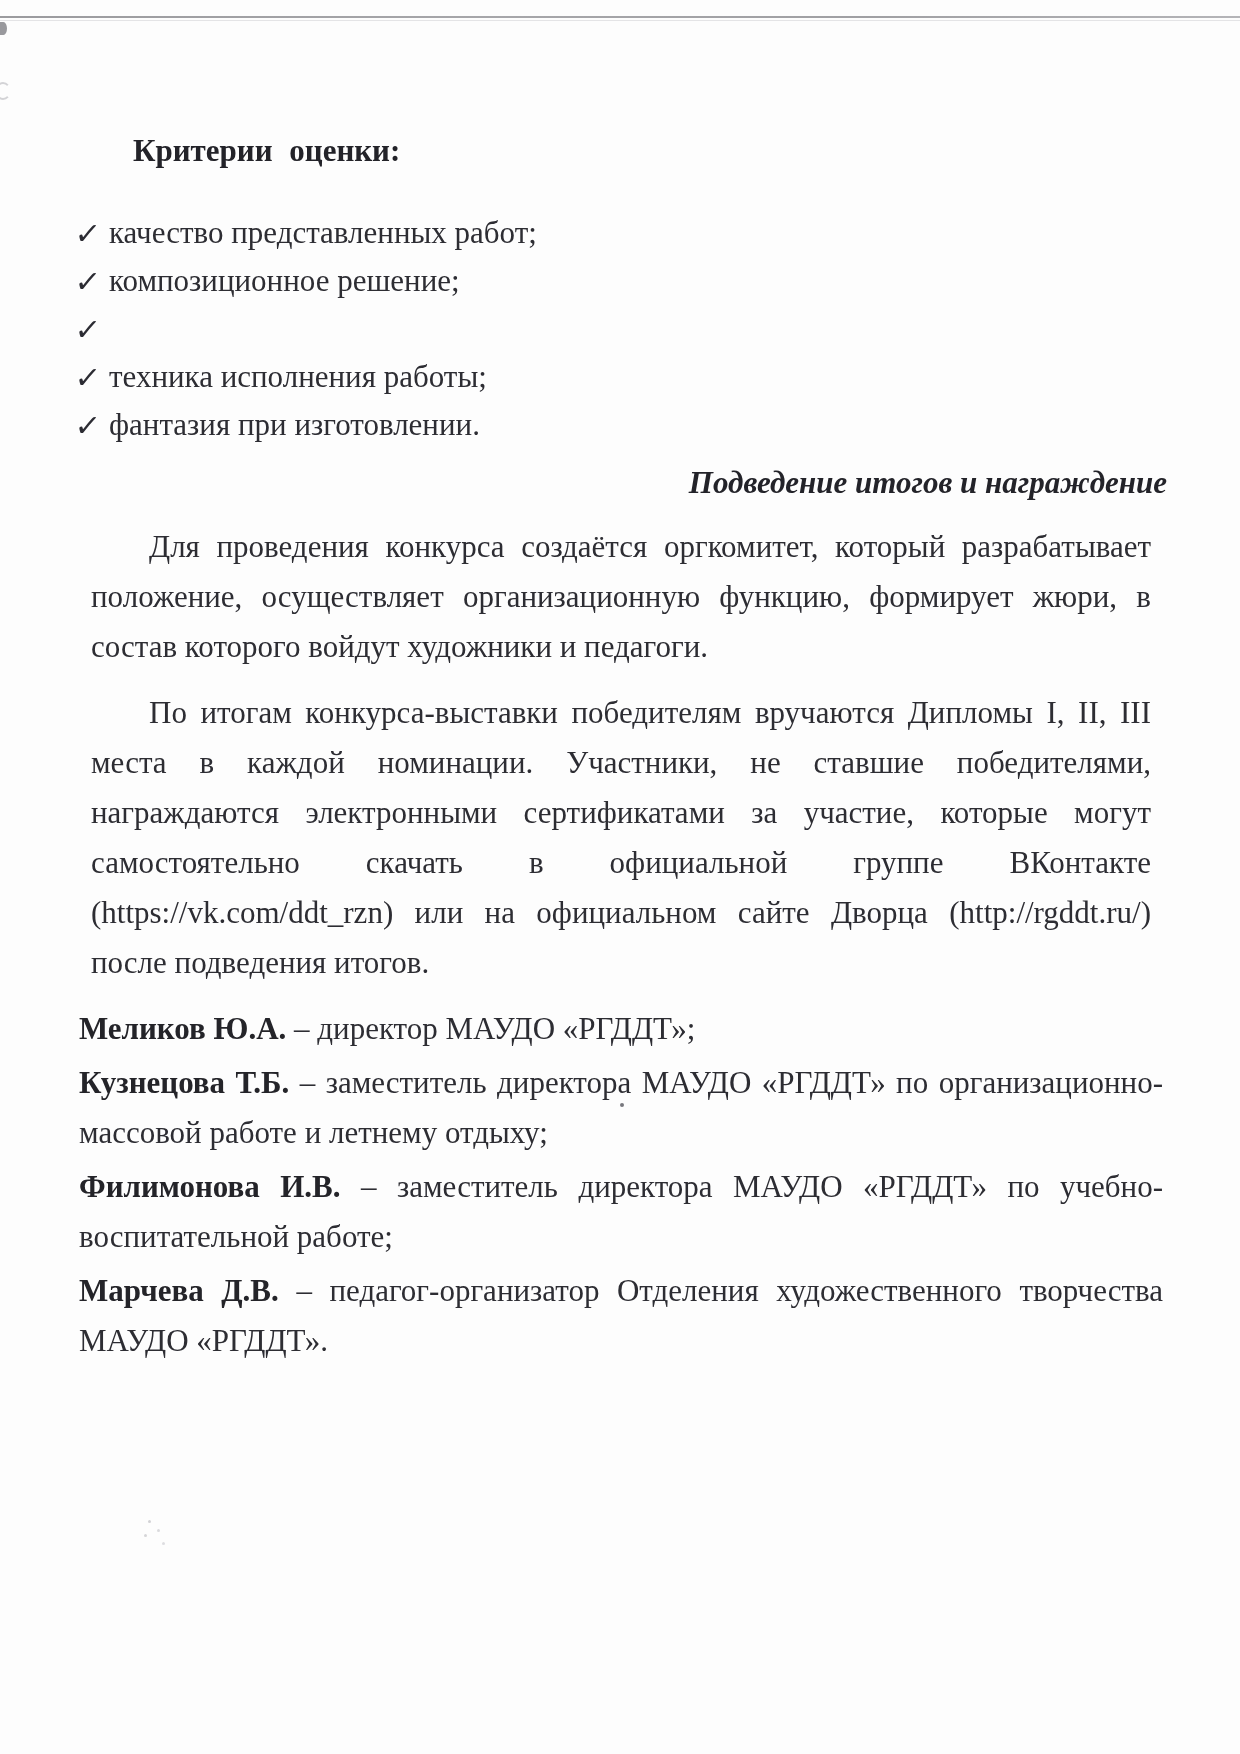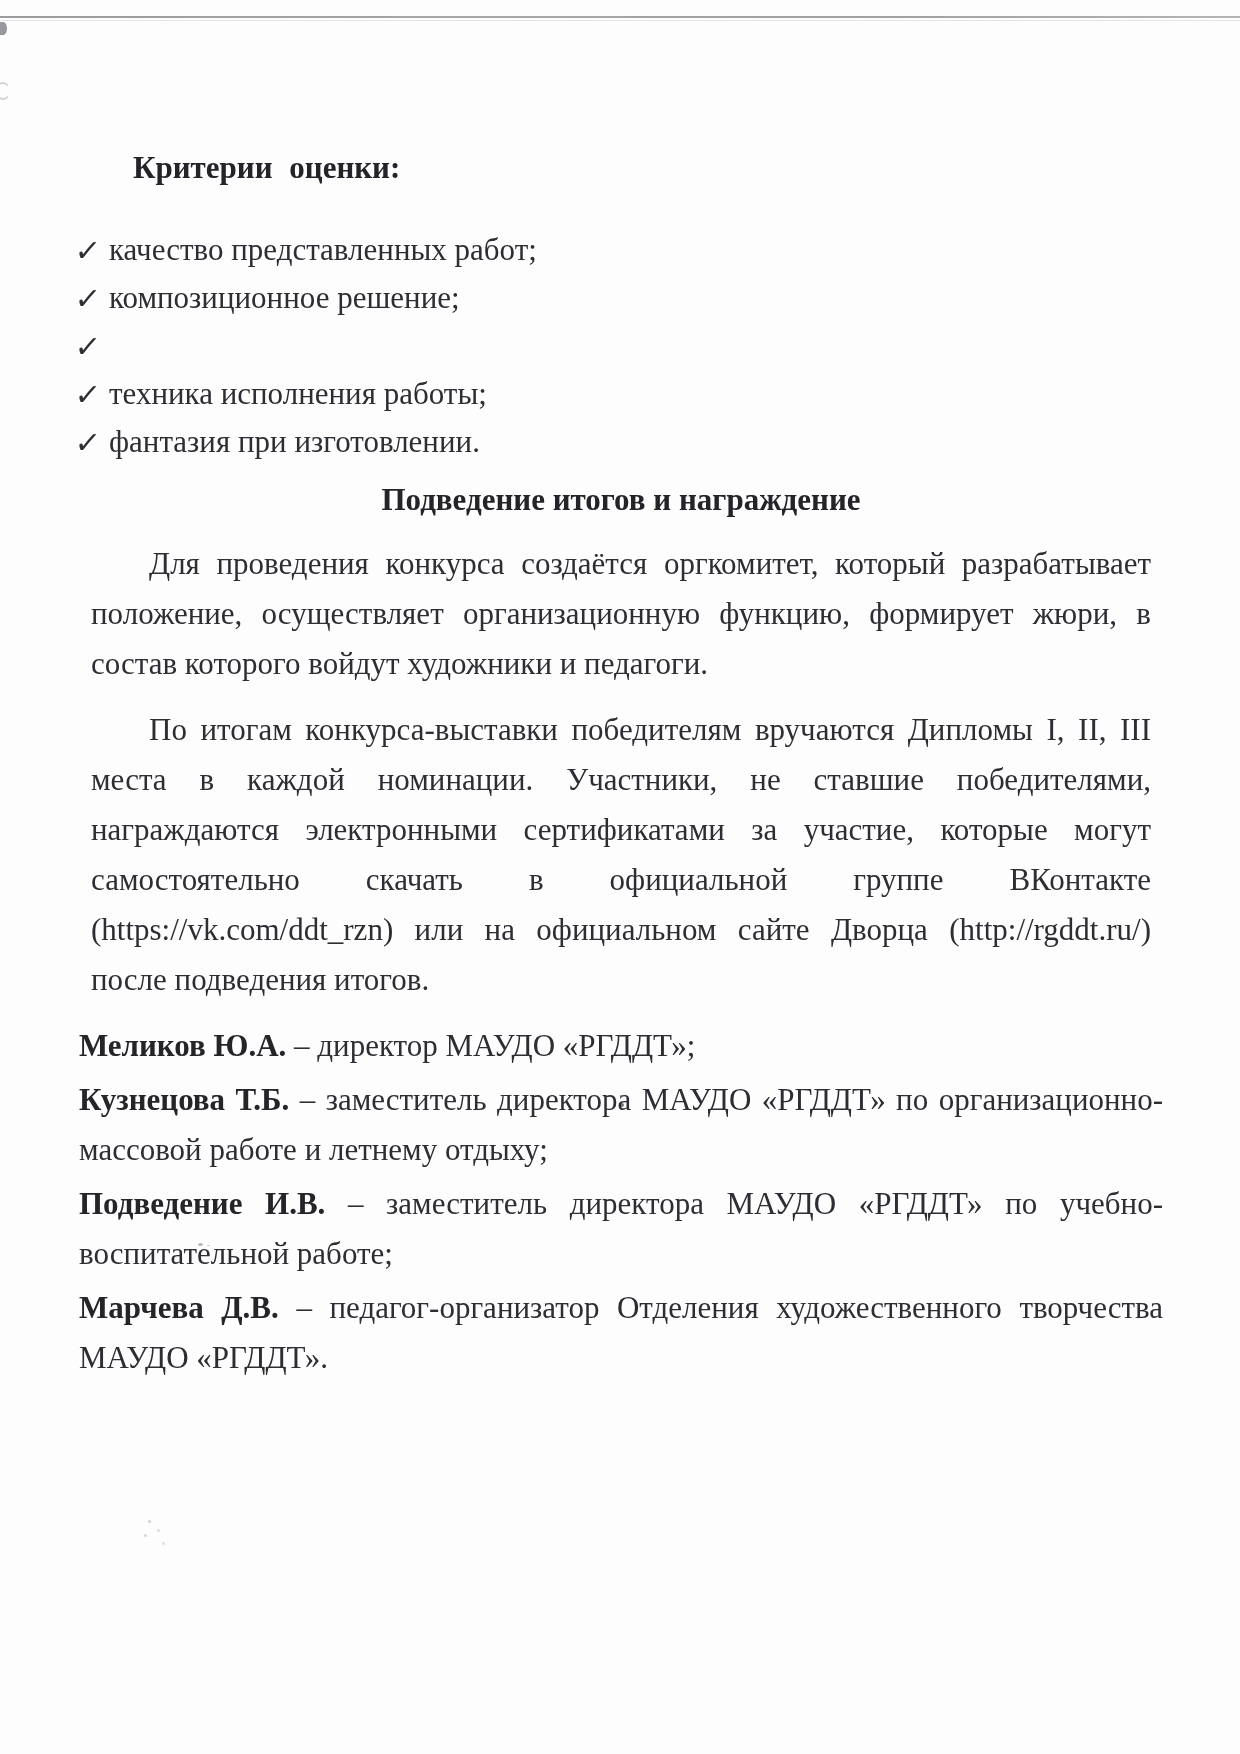--- a/index.html
+++ b/index.html
@@ -71,21 +71,21 @@
     width: 3px; height: 3px;
     background: #c8c8cc;
     border-radius: 50%;
     box-shadow: 9px 9px 0 #d2d2d6, -4px 14px 0 #cccccf, 14px 22px 0 #d6d6da;
     opacity: 0.8;
   }
   
   .content {
     position: absolute;
     left: 75px;
-    top: 148px;
+    top: 131px;
     width: 1092px;
     font-size: 31px;
   }
   .title {
     font-size: 31px;
     font-weight: bold;
     color: #232329;
     line-height: 40px;
     margin: 0 0 38px 58px;
     word-spacing: 9px;
@@ -107,23 +107,24 @@
     font-family: "DejaVu Sans", sans-serif;
     font-size: 30px;
     font-weight: bold;
     color: #2c2c33;
     transform: skewX(-6deg);
   }
   .center-heading {
     font-size: 31px;
     font-weight: bold;
     color: #232329;
-    text-align: center;
+    text-align: right;
     line-height: 40px;
     margin: 14px 0 19px 0;
+    font-style: italic;
   }
   .committee-heading {
     margin: 13px 0 2px 0;
   }
   .para {
     margin: 16px;
     text-align: justify;
     text-indent: 58px;
     line-height: 50px;
   }
@@ -178,19 +179,19 @@
     <h2 class="center-heading">Подведение итогов и награждение</h2>
 
     <p class="para">Для проведения конкурса создаётся оргкомитет, который разрабатывает положение, осуществляет организационную функцию, формирует жюри, в состав которого войдут художники и педагоги.</p>
     <p class="para">По итогам конкурса-выставки победителям вручаются Дипломы I, II, III места в каждой номинации. Участники, не ставшие победителями, награждаются электронными сертификатами за участие, которые могут самостоятельно скачать в официальной группе ВКонтакте (https://vk.com/ddt_rzn) или на официальном сайте Дворца (http://rgddt.ru/) после подведения итогов.</p>
 
 
     <p class="entry"><strong>Меликов Ю.А.</strong> <span>– директор МАУДО «РГДДТ»;</span></p>
 
     <p class="entry"><strong>Кузнецова Т.Б.</strong> <span>– заместитель директора МАУДО «РГДДТ» по организационно-массовой работе и летнему отдыху;</span></p>
 
-    <p class="entry"><strong>Подведение И.В.</strong> <span>– заместитель директора МАУДО «РГДДТ» по учебно-воспитательной работе;</span></p>
+    <p class="entry"><strong>Филимонова И.В.</strong> <span>– заместитель директора МАУДО «РГДДТ» по учебно-воспитательной работе;</span></p>
 
 
     <p class="entry"><strong>Марчева Д.В.</strong> <span>– педагог-организатор Отделения художественного творчества МАУДО «РГДДТ».</span></p>
 
   </div>
 </div>
 
 </body></html>

